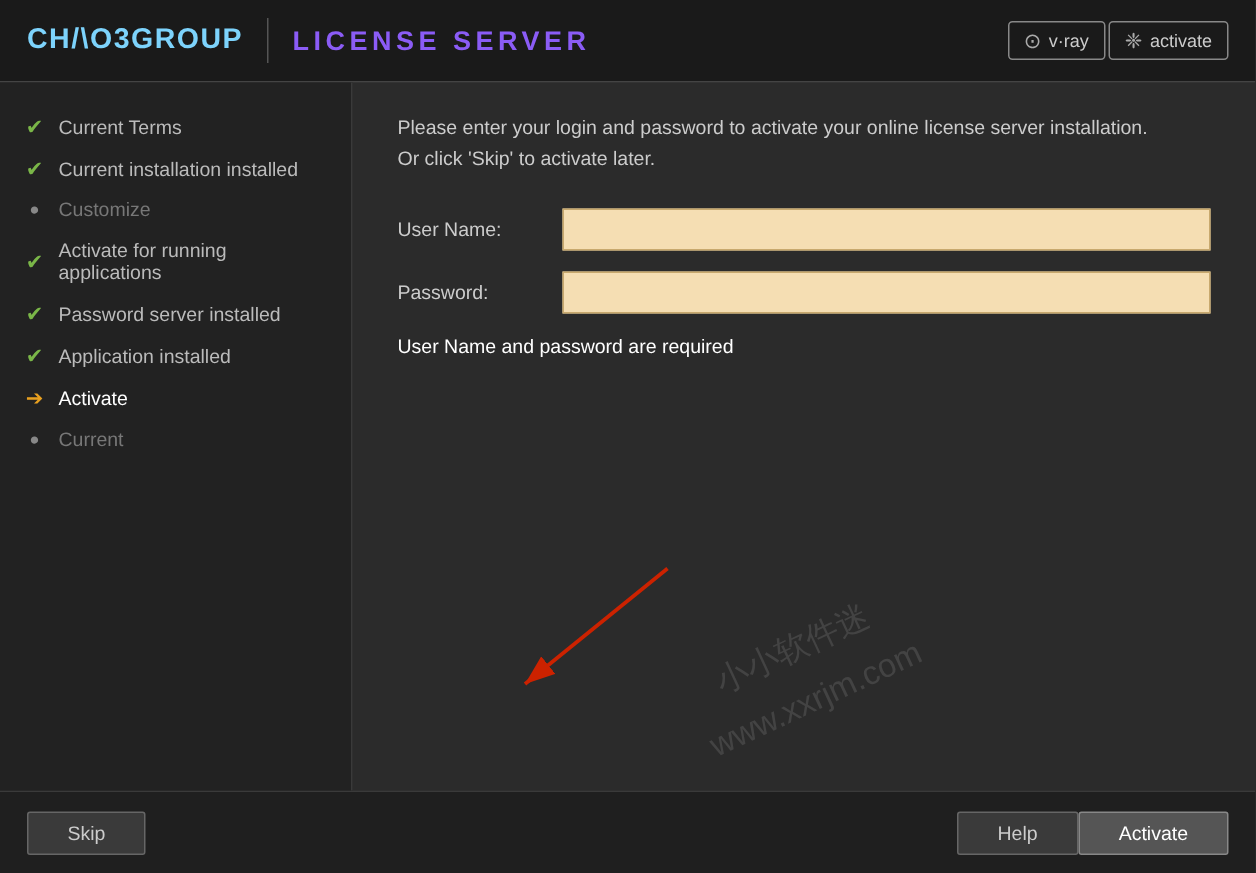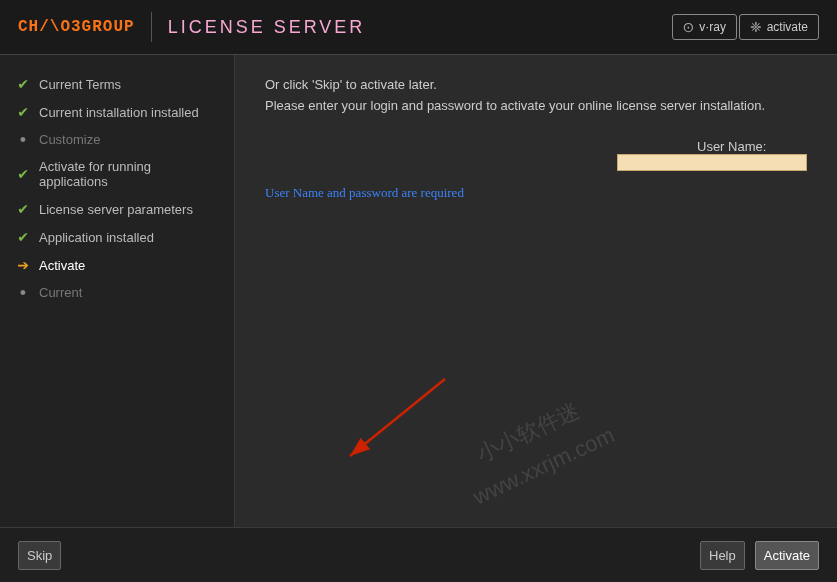--- a/index.html
+++ b/index.html
@@ -17,37 +17,37 @@
     
     .header {
       background: #1a1a1a;
       height: 55px;
       display: flex;
       align-items: center;
       padding: 0 18px;
       border-bottom: 1px solid #444;
     }
     .logo-chaos {
-      font-size: 16px;
+      font-size: 19px;
       font-weight: bold;
-      color: #f97316;
+      color: #7dd3fc;
       letter-spacing: 1px;
-      font-family: Liberation Mono, monospace;
+      font-family: Liberation Sans, sans-serif;
     }
     .logo-divider {
       width: 1px;
       height: 30px;
       background: #555;
       margin: 0 16px;
     }
     .logo-title {
       font-size: 18px;
-      color: #f9a8d4;
+      color: #8b5cf6;
       letter-spacing: 3px;
-      font-weight: normal;
+      font-weight: bold;
     }
     .header-right {
       margin-left: auto;
       display: flex;
       align-items: center;
       gap: 2px;
     }
     .brand-badge {
       border: 1px solid #888;
       border-radius: 3px;
@@ -107,45 +107,43 @@
       position: relative;
     }
     .instruction-text {
       color: #ccc;
       font-size: 13px;
       line-height: 1.6;
       margin-bottom: 22px;
     }
     .form-group {
       display: flex;
-      align-items: flex-end;
+      align-items: center;
       margin-bottom: 14px;
-      flex-direction: column;
     }
     .form-label {
       width: 110px;
       color: #ccc;
       font-size: 13px;
       flex-shrink: 0;
     }
     .form-input {
       flex: 1;
       height: 28px;
       background: #f5deb3;
       border: 1px solid #c8a96e;
       outline: none;
       padding: 0 6px;
       font-size: 13px;
       color: #333;
     }
     .error-text {
-      color: #3b82f6;
+      color: #ffffff;
       font-size: 13px;
       margin-top: 12px;
-      font-family: Liberation Serif, serif;
     }
 
     
     .watermark {
       position: absolute;
       bottom: 40px;
       left: 50%;
       transform: translateX(-50%) rotate(-25deg);
       color: rgba(180,180,180,0.18);
       font-size: 22px;
@@ -171,23 +169,23 @@
     .footer {
       height: 55px;
       background: #1f1f1f;
       border-top: 1px solid #3a3a3a;
       display: flex;
       align-items: center;
       padding: 0 18px;
       justify-content: space-between;
     }
     .footer-left { display: flex; gap: 10px; }
-    .footer-right { display: flex; gap: 10px; }
+    .footer-right { display: flex; }
     .btn {
-      padding: 6px 8px;
+      padding: 6px 26px;
       font-size: 13px;
       border-radius: 2px;
       cursor: pointer;
       border: 1px solid #666;
       background: #3a3a3a;
       color: #ccc;
     }
     .btn-primary {
       background: #555;
       color: #fff;
@@ -232,21 +230,21 @@
       <span>Customize</span>
     </div>
 
     <div class="sidebar-item">
       <span class="sidebar-icon check-icon">✔</span>
       <span>Activate for running applications</span>
     </div>
 
     <div class="sidebar-item">
       <span class="sidebar-icon check-icon">✔</span>
-      <span>License server parameters</span>
+      <span>Password server installed</span>
     </div>
 
     <div class="sidebar-item">
       <span class="sidebar-icon check-icon">✔</span>
       <span>Application installed</span>
     </div>
 
     <div class="sidebar-item active">
       <span class="sidebar-icon arrow-icon">➔</span>
       <span>Activate</span>
@@ -255,29 +253,33 @@
     <div class="sidebar-item dim">
       <span class="sidebar-icon bullet-icon">•</span>
       <span>Current</span>
     </div>
 
   </div>
 
   <div class="content">
 
     <div class="instruction-text">
+      <div>Please enter your login and password to activate your online license server installation.</div>
       <div>Or click 'Skip' to activate later.</div>
-      <div>Please enter your login and password to activate your online license server installation.</div>
     </div>
 
     <div class="form-group">
       <label class="form-label">User Name:</label>
       <input class="form-input" type="text" value="" style="">
     </div>
 
+    <div class="form-group">
+      <label class="form-label">Password:</label>
+      <input class="form-input" type="password" value="" style="">
+    </div>
 
     <div class="error-text">User Name and password are required</div>
 
     <div class="watermark">
       <div>小小软件迷</div>
       <div>www.xxrjm.com</div>
     </div>
 
     <div class="arrow-overlay">
       <svg class="red-arrow" viewBox="0 0 120 90">

